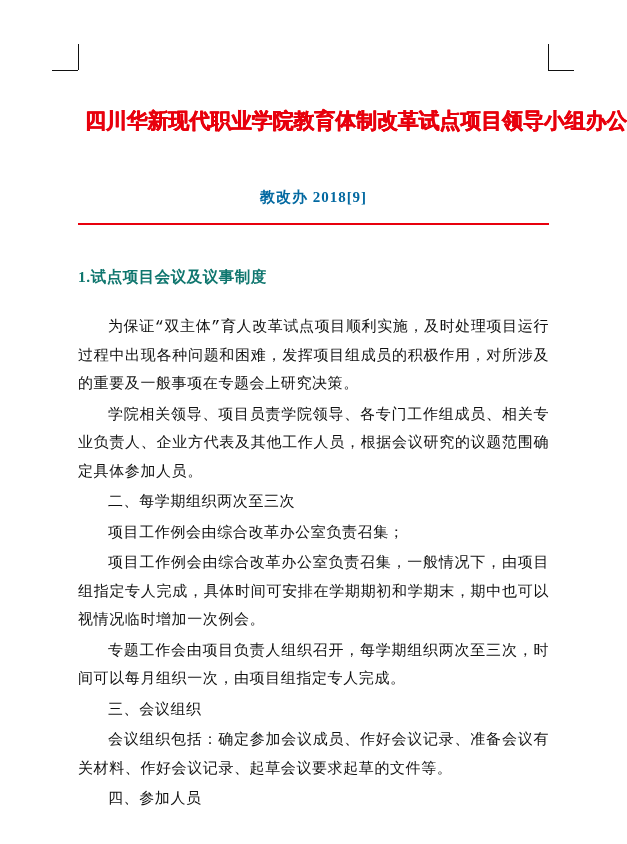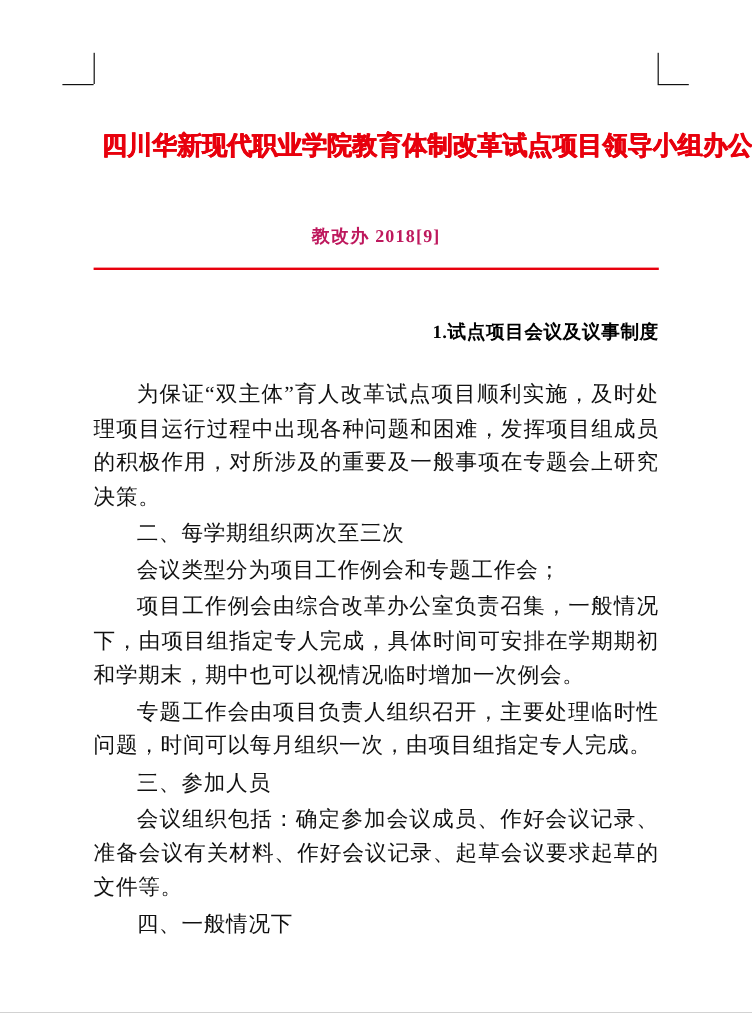--- a/index.html
+++ b/index.html
@@ -48,52 +48,53 @@
     transform-origin: center center;
     text-shadow: 0.4px 0 0 #e8000d, -0.4px 0 0 #e8000d;
   }
 
   .doc-number {
     margin-top: 52px;
     text-align: center;
     font-size: 15px;
     font-weight: bold;
     letter-spacing: 1px;
-    color: #be185d;
+    color: #0369a1;
     font-family: "Liberation Serif", "DejaVu Serif", serif;
   }
 
   .red-rule {
     margin-top: 16px;
     height: 2px;
     background: #e8000d;
     width: 100%;
   }
 
   .section-title {
     margin-top: 42px;
-    text-align: right;
+    text-align: left;
     font-size: 15.5px;
     font-weight: bold;
-    color: #000000;
+    color: #0f766e;
     letter-spacing: 0.5px;
   }
 
   .para-wrap {
     margin-top: 26px;
   }
   p.para {
     margin: 0 0 2px 0;
-    font-size: 18px;
+    font-size: 15px;
     line-height: 28.5px;
     color: #111;
     text-align: justify;
     text-justify: inter-ideograph;
     letter-spacing: 0.6px;
     text-indent: 2em;
+    font-family: Liberation Mono, monospace;
   }
 </style>
 </head>
 <body>
 
 <div class="page">
 
   <div class="crop v" style="left:78px; top:44px;"></div>
   <div class="crop h" style="left:52px; top:70px;"></div>
   <div class="crop v" style="left:548px; top:44px;"></div>
@@ -104,24 +105,25 @@
     <div class="doc-title">四川华新现代职业学院教育体制改革试点项目领导小组办公室文件</div>
 
     <div class="doc-number">教改办 2018[9]</div>
 
     <div class="red-rule"></div>
 
     <div class="section-title">1.试点项目会议及议事制度</div>
 
     <div class="para-wrap">
       <p class="para">为保证“双主体”育人改革试点项目顺利实施，及时处理项目运行过程中出现各种问题和困难，发挥项目组成员的积极作用，对所涉及的重要及一般事项在专题会上研究决策。</p>
+      <p class="para">学院相关领导、项目员责学院领导、各专门工作组成员、相关专业负责人、企业方代表及其他工作人员，根据会议研究的议题范围确定具体参加人员。</p>
       <p class="para">二、每学期组织两次至三次</p>
-      <p class="para">会议类型分为项目工作例会和专题工作会；</p>
+      <p class="para">项目工作例会由综合改革办公室负责召集；</p>
       <p class="para">项目工作例会由综合改革办公室负责召集，一般情况下，由项目组指定专人完成，具体时间可安排在学期期初和学期末，期中也可以视情况临时增加一次例会。</p>
-      <p class="para">专题工作会由项目负责人组织召开，主要处理临时性问题，时间可以每月组织一次，由项目组指定专人完成。</p>
-      <p class="para">三、参加人员</p>
+      <p class="para">专题工作会由项目负责人组织召开，每学期组织两次至三次，时间可以每月组织一次，由项目组指定专人完成。</p>
+      <p class="para">三、会议组织</p>
       <p class="para">会议组织包括：确定参加会议成员、作好会议记录、准备会议有关材料、作好会议记录、起草会议要求起草的文件等。</p>
-      <p class="para">四、一般情况下</p>
+      <p class="para">四、参加人员</p>
 
     </div>
 
   </div>
 </div>
 
 </body></html>

